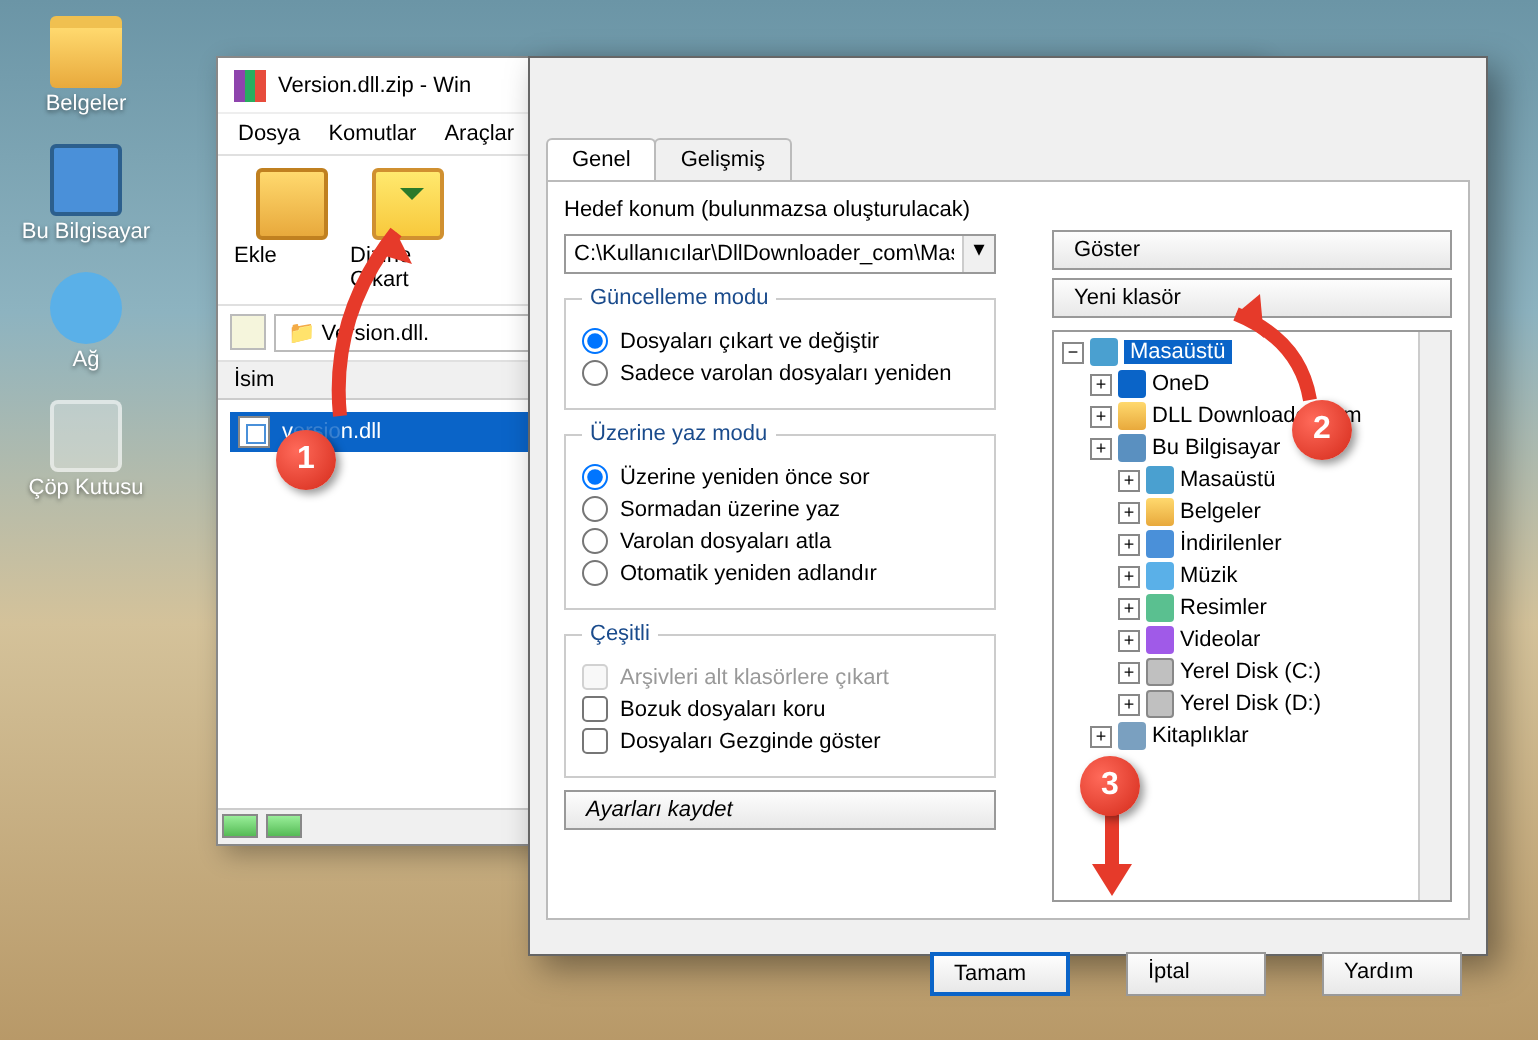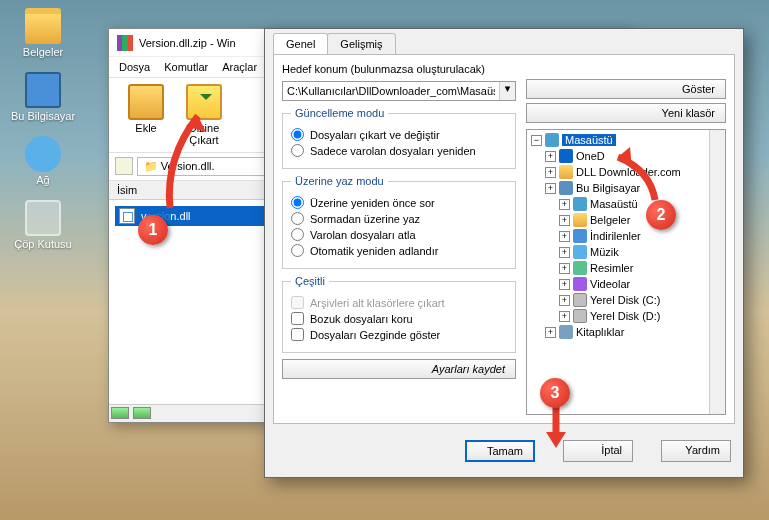--- a/index.html
+++ b/index.html
@@ -10,21 +10,21 @@
 .folder-ic { background: linear-gradient(#ffd96e,#e8a93c); border-radius: 3px; border-top: 6px solid #f0c050; }
 .pc-ic { background: #4a90d9; border-radius: 3px; border: 2px solid #2c5f8d; }
 .net-ic { background: #5ab0e8; border-radius: 50%; }
 .trash-ic { background: rgba(255,255,255,.3); border-radius: 4px; border: 2px solid rgba(255,255,255,.5); }
 
 .winrar-win { position: absolute; top: 28px; left: 108px; width: 520px; height: 395px; background: #fff; border: 1px solid #888; box-shadow: 4px 4px 12px rgba(0,0,0,.3); }
 .winrar-title { height: 28px; display: flex; align-items: center; padding: 0 8px; background: #fff; border-bottom: 1px solid #eee; }
 .winrar-title .books { width: 16px; height: 16px; background: linear-gradient(90deg,#8e44ad 33%,#27ae60 33% 66%,#e74c3c 66%); margin-right: 6px; }
 .winrar-menu { display: flex; gap: 14px; padding: 4px 10px; border-bottom: 1px solid #e0e0e0; }
 .winrar-toolbar { display: flex; padding: 6px 8px; border-bottom: 1px solid #e0e0e0; }
-.tb-btn { width: 58px; text-align: center; font-size: 10px; }
+.tb-btn { width: 58px; font-size: 10px; }
 .tb-btn .ic { width: 36px; height: 36px; margin: 0 auto 2px; }
 .ic-add { background: linear-gradient(#ffd96e,#e8a93c); border: 2px solid #c08020; border-radius: 3px; }
 .ic-ext { background: linear-gradient(#ffe96e,#f8c93c); border: 2px solid #d09030; border-radius: 3px; position: relative; }
 .ic-ext::after { content:""; position:absolute; left:12px; top:8px; border:6px solid transparent; border-top-color:#2a7a2a; }
 .winrar-path { display:flex; padding: 4px 6px; border-bottom: 1px solid #e0e0e0; gap:4px; }
 .pth-ic { width:18px; height:18px; background:#f5f5dc; border:1px solid #bbb; }
 .pth-box { flex:1; border:1px solid #bbb; padding:2px 6px; background:#fff; }
 .winrar-head { background:#f0f0f0; border-bottom:1px solid #ccc; padding:3px 8px; }
 .winrar-list { padding:6px; }
 .file-row { display:flex; align-items:center; gap:6px; padding:2px 4px; }
@@ -32,31 +32,31 @@
 .dll-ic { width:16px; height:16px; background:#fff; border:1px solid #888; position:relative; }
 .dll-ic::after { content:""; position:absolute; top:3px; left:3px; width:8px; height:8px; border:1px solid #4a90d9; }
 .winrar-status { position:absolute; bottom:0; left:0; right:0; height:18px; border-top:1px solid #ccc; background:#f0f0f0; }
 .winrar-status .seg { display:inline-block; width:18px; height:12px; margin:2px; background:linear-gradient(#9e9,#5b5); border:1px solid #888; }
 
 .dialog { position:absolute; top:28px; left:264px; width:480px; height:450px; background:#f0f0f0; border:1px solid #666; box-shadow:6px 6px 16px rgba(0,0,0,.4); }
 .dlg-title { height:28px; display:flex; align-items:center; padding:0 8px; background:#fff; }
 .dlg-title .books { width:16px; height:16px; background:linear-gradient(90deg,#8e44ad 33%,#27ae60 33% 66%,#e74c3c 66%); margin-right:6px; }
 .dlg-title .sp { flex:1; }
 .dlg-ctrl { width:38px; height:24px; text-align:center; font-size:14px; line-height:24px; }
-.tabs { display:flex; padding:4px 8px 0; }
+.tabs { display:flex; padding:4px 8px 0;margin-top:36px; }
 .tab { padding:4px 12px; border:1px solid #bbb; border-bottom:none; background:#f0f0f0; border-radius:3px 3px 0 0; margin-right:-1px; }
 .tab.act { background:#fff; }
-.tab-body { margin:0 8px 8px; padding:8px; background:#fff; border:1px solid #bbb; height:370px; display:flex; gap:10px; }
+.tab-body { margin:0 8px 8px; padding:8px; background:#fff; border:1px solid #bbb; height:370px; display:flex; gap:28px; }
 .left-col { flex:1; display:flex; flex-direction:column; gap:6px; }
 .right-col { width:200px; display:flex; flex-direction:column; }
 .lbl { color:#000; }
 .combo { display:flex; border:1px solid #999; background:#fff; }
 .combo input { flex:1; border:none; padding:3px 4px; font-size:11px; outline:none; }
 .combo .dd { width:16px; text-align:center; background:#f0f0f0; border-left:1px solid #ccc; }
-.btn { border:1px solid #999; background:linear-gradient(#fdfdfd,#e8e8e8); padding:3px 10px; text-align:right; min-width:70px; }
+.btn { border:1px solid #999; background:linear-gradient(#fdfdfd,#e8e8e8); padding:3px 10px; text-align:left; min-width:70px; }
 .btn.primary { border:2px solid #0a64c8; }
 .dlg-bot { display:flex; gap:28px; justify-content:flex-end; padding:8px 12px; }
 fieldset { border:1px solid #ccc; padding:6px 8px 8px; }
 legend { color:#1a4b8c; padding:0 4px; }
 .radio,.chk { display:flex; align-items:center; gap:6px; margin:3px 0; }
 .radio input,.chk input { margin:0; }
 .wide-btn { width:100%;font-style:italic; }
 
 .tree { flex:1; border:1px solid #999; background:#fff; overflow:auto; padding:2px 0; position:relative; }
 .tree .scrollthumb { position:absolute; right:0; top:0; width:16px; height:100%; background:#f0f0f0; border-left:1px solid #ccc; }

